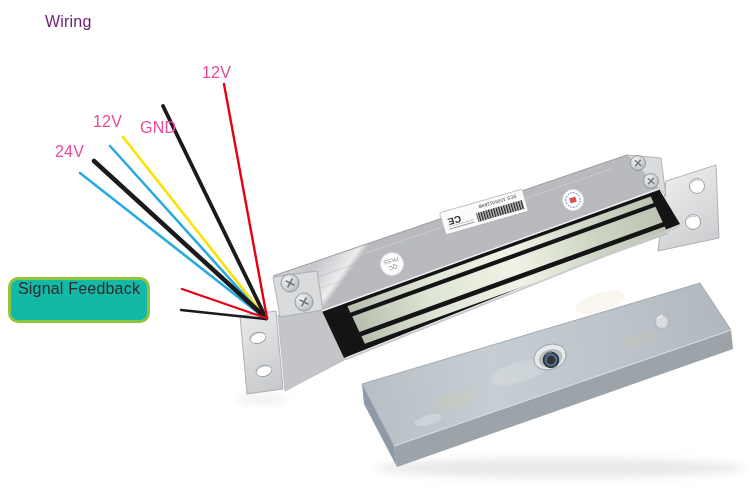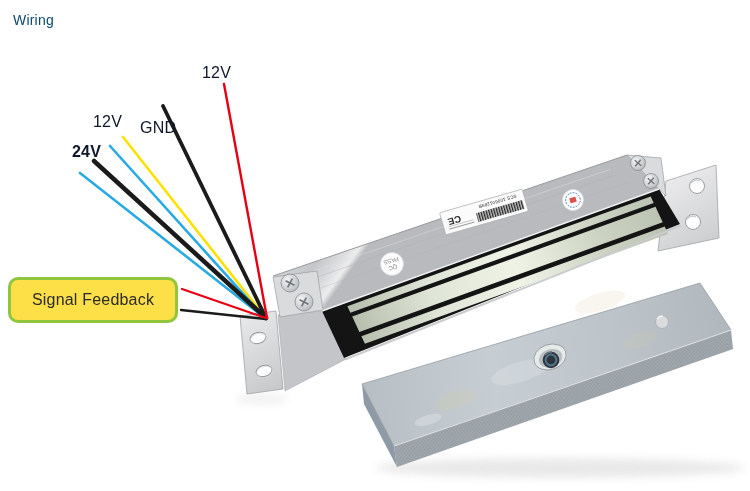--- a/index.html
+++ b/index.html
@@ -1,27 +1,27 @@
 <!DOCTYPE html>
 <html><head>
 <meta charset="utf-8">
 <style>
   html,body{margin:0;padding:0;background:#fff;}
   .stage{position:relative;width:750px;height:491px;background:#ffffff;overflow:hidden;
          font-family:"Liberation Sans",sans-serif;}
   .stage svg{position:absolute;left:0;top:0;}
-  .lbl{position:absolute;color:#0f172a;font-size:16px;line-height:1.1;letter-spacing:.2px;white-space:nowrap;}
-  .lbl.title{left:13px;top:13px;font-size:14px;color:#0c4a6e;}
+  .lbl{position:absolute;color:#ec4899;font-size:16px;line-height:1.1;letter-spacing:.2px;white-space:nowrap;}
+  .lbl.title{left:45px;top:13px;font-size:16px;color:#701a75;}
   .lbl.v12top{left:202px;top:64px;}
   .lbl.gnd{left:140px;top:83px;margin-top:36px;}
   .lbl.v12mid{left:93px;top:113px;}
-  .lbl.v24{left:72px;top:143px;font-weight:bold;}
-  .callout{position:absolute;left:8px;top:277px;width:170px;height:46px;box-sizing:border-box;
-           background:#fde047;border:3px solid #8fc63e;border-radius:10px;
-           display:flex;align-items:center;justify-content:center;
+  .lbl.v24{left:55px;top:143px;}
+  .callout{position:absolute;left:8px;top:277px;width:142px;height:46px;box-sizing:border-box;
+           background:#14b8a6;border:3px solid #8fc63e;border-radius:10px;
+           display:flex;justify-content:center;
            font-size:16px;color:#2b2b2b;letter-spacing:.2px;}
 </style>
 </head>
 <body>
 
 <div class="stage">
 
 <svg width="750" height="491" viewBox="0 0 750 491">
   <defs>
     <linearGradient id="alum" gradientUnits="userSpaceOnUse" x1="273" y1="276" x2="322" y2="311">

